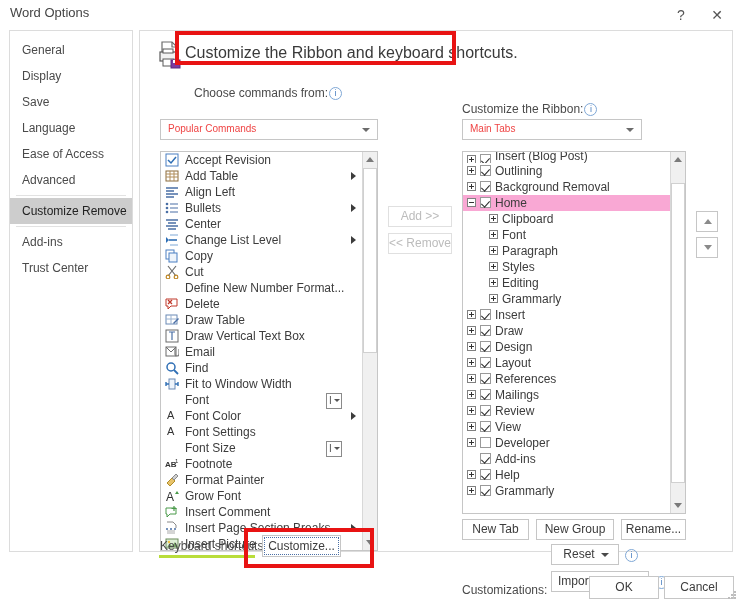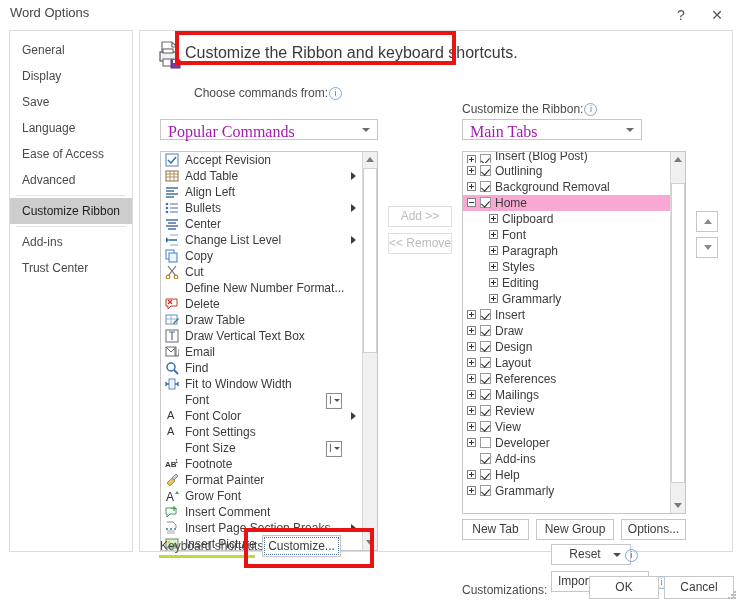--- a/index.html
+++ b/index.html
@@ -42,22 +42,22 @@
   .redbox-top{left:175px;top:31px;width:281px;height:34px;}
   .redbox-bottom{left:244px;top:528px;width:130px;height:40px;}
 
   
   .lbl{position:absolute;font-size:12px;color:#4a4a4a;white-space:nowrap;}
   .info-i{display:inline-block;width:11px;height:11px;border:1px solid #7fa8d6;
           border-radius:50%;color:#4a7fc1;font-size:9px;line-height:11px;
           text-align:center;vertical-align:1px;margin-left:1px;}
   .combo{position:absolute;height:21px;border:1px solid #c6c6c6;background:#ffffff;
          box-sizing:border-box;}
-  .combo .ctext{position:absolute;left:7px;top:3px;font-size:16px;color:#a21caf;
-                white-space:nowrap;font-family:Liberation Serif, serif;}
+  .combo .ctext{position:absolute;left:7px;top:3px;font-size:10px;color:#ef4444;
+                white-space:nowrap;}
   .combo .carrow{position:absolute;right:7px;top:8px;width:0;height:0;
                  border-left:4px solid transparent;border-right:4px solid transparent;
                  border-top:4px solid #6b6b6b;}
 
   
   .listbox{position:absolute;border:1px solid #c6c6c6;background:#ffffff;
            box-sizing:border-box;overflow:hidden;}
   .lb-inner{position:absolute;left:0;top:0;right:15px;bottom:0;overflow:hidden;}
   .row{position:relative;height:16px;line-height:16px;white-space:nowrap;font-size:12px;
        color:#3c3c3c;}
@@ -141,21 +141,21 @@
 
   <div class="sidebar">
     <div style="height:6px"></div>
     <div class="side-item"><span>General</span></div>
     <div class="side-item"><span>Display</span></div>
     <div class="side-item"><span>Save</span></div>
     <div class="side-item"><span>Language</span></div>
     <div class="side-item"><span>Ease of Access</span></div>
     <div class="side-item"><span>Advanced</span></div>
     <div class="side-sep"></div>
-    <div class="side-item selected"><span>Customize Ribbon</span></div>
+    <div class="side-item selected"><span>Customize Remove</span></div>
     <div class="side-sep"></div>
     <div class="side-item"><span>Add-ins</span></div>
     <div class="side-item"><span>Trust Center</span></div>
   </div>
 
   <div class="main">
 
     <div class="hdr-icon">
       <svg width="26" height="28" viewBox="0 0 26 28">
         <path d="M4 1 h10 l5 5 v6 h-15 z" fill="#ffffff" stroke="#6d6d6d" stroke-width="1.2"></path>
@@ -567,25 +567,25 @@
         <span class="a d"></span>
       </div>
 
     <div class="btn" style="left:322px;top:488px;width:67px;height:21px;line-height:19px;">
       <span>New Tab</span>
     </div>
     <div class="btn" style="left:396px;top:488px;width:78px;height:21px;line-height:19px;">
       <span>New Group</span>
     </div>
     <div class="btn" style="left:481px;top:488px;width:65px;height:21px;line-height:19px;">
-      <span>Options...</span>
+      <span>Rename...</span>
     </div>
 
     <div class="lbl" style="left:322px;top:540px;margin-top:12px;">Customizations:</div>
-    <div class="btn" style="left:411px;top:513px;width:80px;height:21px;line-height:19px;">
+    <div class="btn" style="left:411px;top:513px;width:68px;height:21px;line-height:19px;">
       <span style="position:relative;left:-6px;">Reset</span>
       <span class="bdrop"></span>
     </div>
     <span class="info-i" style="position:absolute;left:484px;top:518px;">i</span>
 
     <div class="btn" style="left:411px;top:540px;width:98px;height:21px;line-height:19px;">
       <span style="position:relative;left:-6px;">Import/Export</span>
       <span class="bdrop"></span>
     </div>
     <span class="info-i" style="position:absolute;left:514px;top:545px;">i</span>

